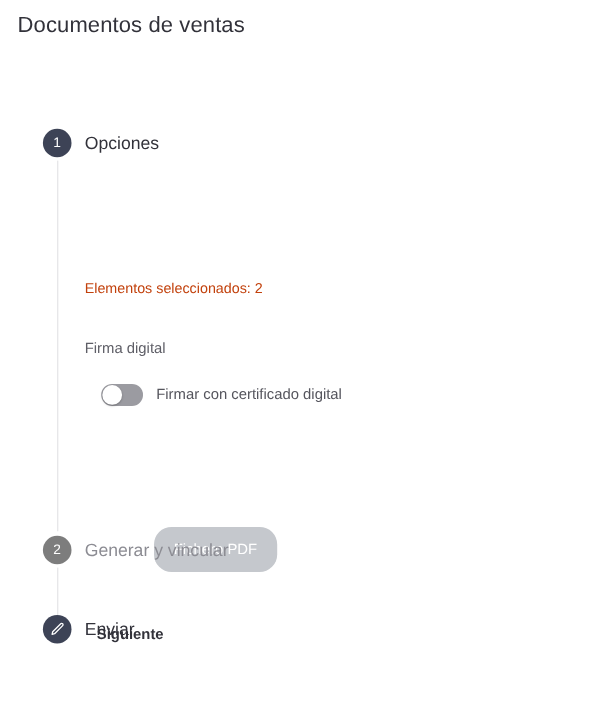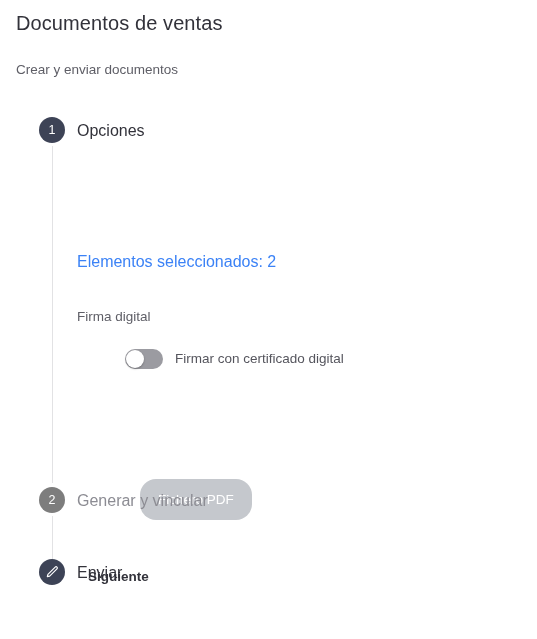--- a/index.html
+++ b/index.html
@@ -104,40 +104,40 @@
   
   .step-body {
     position: relative;
     padding-left: 77px;
   }
 
   .selected-count {
     position: absolute;
     left: 77px;
     top: 99px;
-    font-size: 16px;
-    line-height: 18px;
-    color: #3b82f6;
+    font-size: 13px;
+    line-height: 18px;
+    color: #c2410c;
     white-space: nowrap;
   }
 
   .section-heading {
     position: absolute;
     left: 77px;
     top: 154px;
     font-size: 13.5px;
     line-height: 18px;
     color: #5e5e66;
     white-space: nowrap;
   }
 
   
   .toggle-row {
     position: absolute;
-    left: 125px;
+    left: 92px;
     top: 195px;
     display: flex;
     align-items: center;
   }
   .switch {
     position: relative;
     width: 38px;
     height: 20px;
     border-radius: 10px;
     background: #9b9ba1;
@@ -200,21 +200,20 @@
     font-weight: bold;
   }
 </style>
 </head>
 <body>
 
 <div class="page">
 
   <div class="page-title">Documentos de ventas</div>
 
-  <div class="page-subtitle">Crear y enviar documentos</div>
 
   <div class="stepper">
 
     <div class="step-line" style="top:38px; height:337px;"></div>
 
     <div class="step-line" style="top:408px; height:44px;"></div>
 
     <div class="step">
       <div class="step-head">
         <div class="step-circle active">

